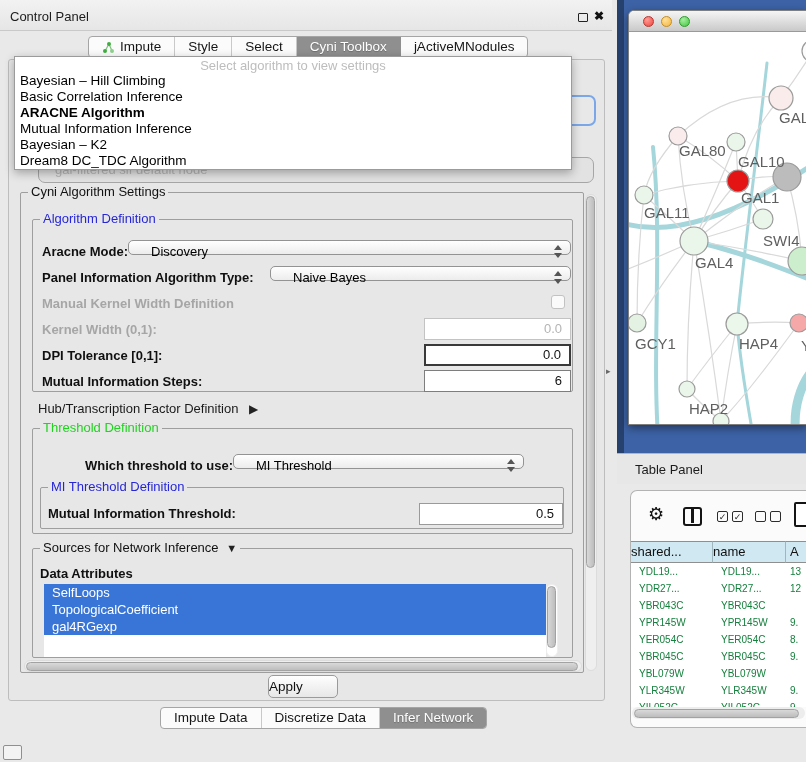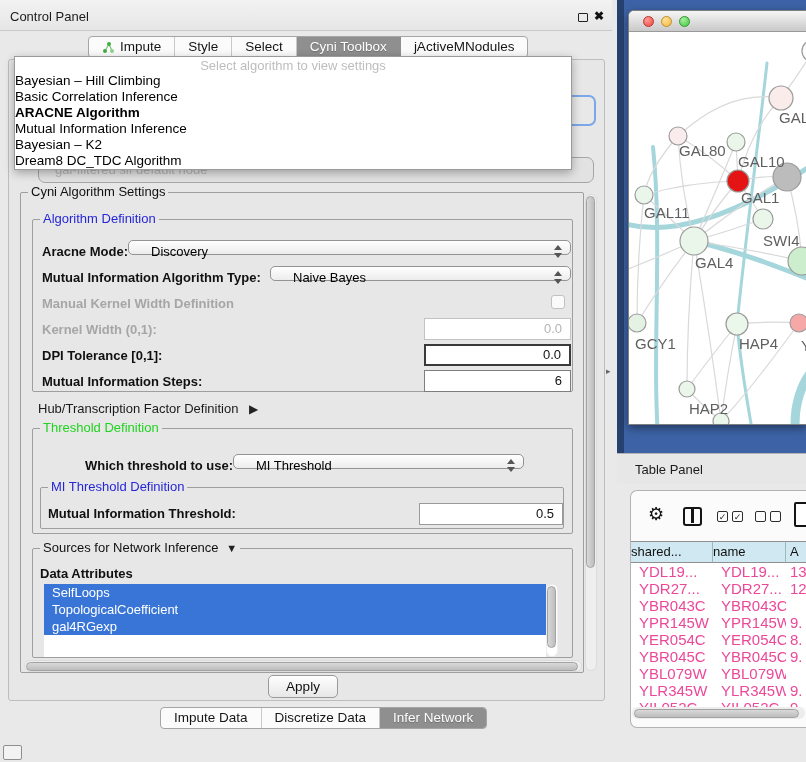--- a/index.html
+++ b/index.html
@@ -16,21 +16,21 @@
   .tabbar{position:absolute;display:flex;height:22px;border:1px solid #a5a5a5;border-radius:4px;overflow:hidden;background:#fbfbfb;font-size:13.5px;white-space:nowrap}
   .tab{padding:0 13px;line-height:20px;border-right:1px solid #c9c9c9;color:#161616;display:flex;align-items:center;gap:5px}
   .tab:last-child{border-right:none}
   .tab.sel{background:#8f8f8f;color:#fff;border-right-color:#8f8f8f;text-shadow:0 1px 1px rgba(0,0,0,.25)}
 
   #main-panel{left:8px;top:59px;width:597px;height:642px;border:1px solid #bdbdbd;border-radius:3px;background:#e7e7e7}
 
   
   #algo-dropdown{left:14px;top:56px;width:558px;height:114px;background:#fff;border:1px solid #9b9b9b;box-shadow:0 3px 9px rgba(0,0,0,.3);z-index:10}
   .dd-placeholder{text-align:center;color:#bdbdbd;font-size:13px;height:15px;line-height:15px;margin-top:1px}
-  .dd-item{font-size:13.5px;height:16px;line-height:16px;color:#000;white-space:nowrap}
+  .dd-item{font-size:13.5px;height:16px;line-height:16px;padding-left:5px;color:#000;white-space:nowrap}
   .dd-item.bold{font-weight:bold}
 
   #hidden-combo{left:38px;top:157px;width:556px;height:26px;border:1px solid #a6a6a6;border-radius:7px;background:#e2e2e2;color:#b5b5b5;font-size:13px;line-height:24px;padding-left:16px;z-index:4;white-space:nowrap;overflow:hidden}
   #combo-fragment{left:538px;top:95px;width:58px;height:31px;border:2px solid #7ba7e8;border-radius:7px;background:#e8e8e8;z-index:4}
 
   
   .group{position:absolute;border:1px solid #9e9e9e;border-radius:2px;z-index:2}
   .legend{position:absolute;top:-8px;left:8px;background:#e7e7e7;padding:0 3px;font-size:13px;white-space:nowrap;z-index:3}
   .legend.blue{color:#2626d8}
   .legend.green{color:#1fd31f}
@@ -50,21 +50,21 @@
 
   #manual-checkbox{left:551px;top:295px;width:14px;height:14px;border:1px solid #c2c2c2;border-radius:3px;background:#fafafa;z-index:3}
 
   .sb-track{position:absolute;background:#efefef;border:1px solid #dcdcdc;border-radius:6px;z-index:3}
   .sb-thumb{position:absolute;background:linear-gradient(90deg,#d9d9d9,#bdbdbd);border:1px solid #a2a2a2;border-radius:6px;z-index:4}
   .sb-thumb.h{background:linear-gradient(#d9d9d9,#bdbdbd)}
 
   #attr-list{left:44px;top:584px;width:502px;height:73px;background:#fff;overflow:hidden;z-index:3}
   .attr-row{height:17px;line-height:17px;background:#3875d7;color:#fff;font-size:13px;padding-left:8px;white-space:nowrap}
 
-  #apply-btn{left:268px;top:675px;width:70px;height:23px;border:1px solid #9a9a9a;border-radius:5px;background:linear-gradient(#fefefe,#e7e7e7);font-size:13.5px;text-align:center;line-height:21px;z-index:3}
+  #apply-btn{left:268px;top:675px;width:70px;height:23px;border:1px solid #9a9a9a;border-radius:5px;background:linear-gradient(#fefefe,#e7e7e7);font-size:13.5px;line-height:21px;z-index:3}
 
   #mini-icon{left:3px;top:745px;width:19px;height:15px;border:1px solid #8f8f8f;border-radius:2px;background:#f3f3f3}
   #splitter-arrow{left:606px;top:366px;font-size:9px;color:#666}
 
   
   #desktop{left:617px;top:0;width:189px;height:453px;background:linear-gradient(90deg,#27416f 0,#27416f 7px,#3d63a6 7px)}
   #net-window{left:628px;top:10px;width:179px;height:415px;background:#fff;border:1px solid #7f7f7f;border-right:none;border-radius:6px 0 0 0;overflow:hidden;box-shadow:0 3px 10px rgba(0,0,0,.45)}
   #net-titlebar{height:21px;background:linear-gradient(#f5f5f5,#c9c9c9);border-bottom:1px solid #9a9a9a;display:flex;align-items:center;padding-left:14px;gap:7px}
   .tl{width:11px;height:11px;border-radius:50%}
   .tl.red{background:radial-gradient(circle at 35% 30%,#ff9d96,#ee453e);border:1px solid #b5372f}
@@ -76,21 +76,21 @@
   #tp-window{left:630px;top:490px;width:176px;height:238px;background:#fbfbfb;border:1px solid #b3b3b3;border-right:none;border-radius:7px 0 0 7px;overflow:hidden}
   #gear-icon{position:absolute;left:17px;top:14px;font-size:18px;color:#141414;line-height:18px}
   #columns-icon{position:absolute;left:52px;top:16px;width:19px;height:19px;border:2.5px solid #141414;border-radius:3px}
   #columns-icon div{position:absolute;left:6px;top:0;width:2.5px;height:14px;background:#141414}
   .cb{position:absolute;width:11px;height:11px;border:1.5px solid #2c2c2c;border-radius:2px;font-size:9px;line-height:10px;text-align:center;color:#1a1a1a}
   #page-icon{position:absolute;left:163px;top:11px;width:18px;height:25px;border:2px solid #141414;border-radius:2px;background:#fff}
   #tbl-head{position:absolute;left:0;top:50px;width:176px;display:flex}
   .hc{height:22px;line-height:20px;background:#cfe8f2;border-top:1px solid #8f8f8f;border-bottom:1px solid #8f8f8f;border-right:1px solid #9fb6bf;font-size:13px;text-align:left;overflow:hidden;white-space:nowrap}
   .hc1{width:82px}.hc2{width:73px}.hc3{flex:1;border-right:none;text-align:left;padding-left:4px}
   #tbl-body{position:absolute;left:0;top:72px;width:176px;height:144px;background:#fff;overflow:hidden}
-  .trow{display:flex;height:17px;line-height:17px;font-size:15px;color:#ec4899;white-space:nowrap}
+  .trow{display:flex;height:17px;line-height:17px;font-size:10px;color:#15803d;white-space:nowrap}
   .tc1{width:82px;padding-left:8px;overflow:hidden}.tc2{width:73px;padding-left:8px;overflow:hidden}.tc3{flex:1;padding-left:4px;overflow:hidden}
   #tbl-hscroll{position:absolute;left:1px;top:216px;width:173px;height:12px;background:#ededed;border-radius:6px}
   #tbl-hthumb{position:absolute;left:2px;top:1.5px;width:165px;height:9px;background:linear-gradient(#d9d9d9,#bdbdbd);border:1px solid #a2a2a2;border-radius:5px}
 
   svg text{font-family:"Liberation Sans",sans-serif}
 </style>
 </head>
 <body>
 
 <div class="abs" id="cp-titlebar"></div>
@@ -151,21 +151,21 @@
 
 <div class="lbl" style="left:42px;top:240px">Aracne Mode:</div>
 <div class="combo" style="left:128px;top:240px;width:443px">
   <span>Discovery</span>
   <span class="stepper">
       <span class="tri-up" style="display:block"></span>
       <span class="tri-down" style="display:block"></span>
     </span>
 </div>
 
-<div class="lbl" style="left:42px;top:266px">Mutual Information Algorithm Type:</div>
+<div class="lbl" style="left:42px;top:266px">Panel Information Algorithm Type:</div>
 <div class="combo" style="left:270px;top:266px;width:301px">
   <span>Naive Bayes</span>
   <span class="stepper">
       <span class="tri-up" style="display:block"></span>
       <span class="tri-down" style="display:block"></span>
     </span>
 </div>
 
 <div class="lbl dis" style="left:42px;top:292px">Manual Kernel Width Definition</div>
 <div class="abs" id="manual-checkbox"></div>

